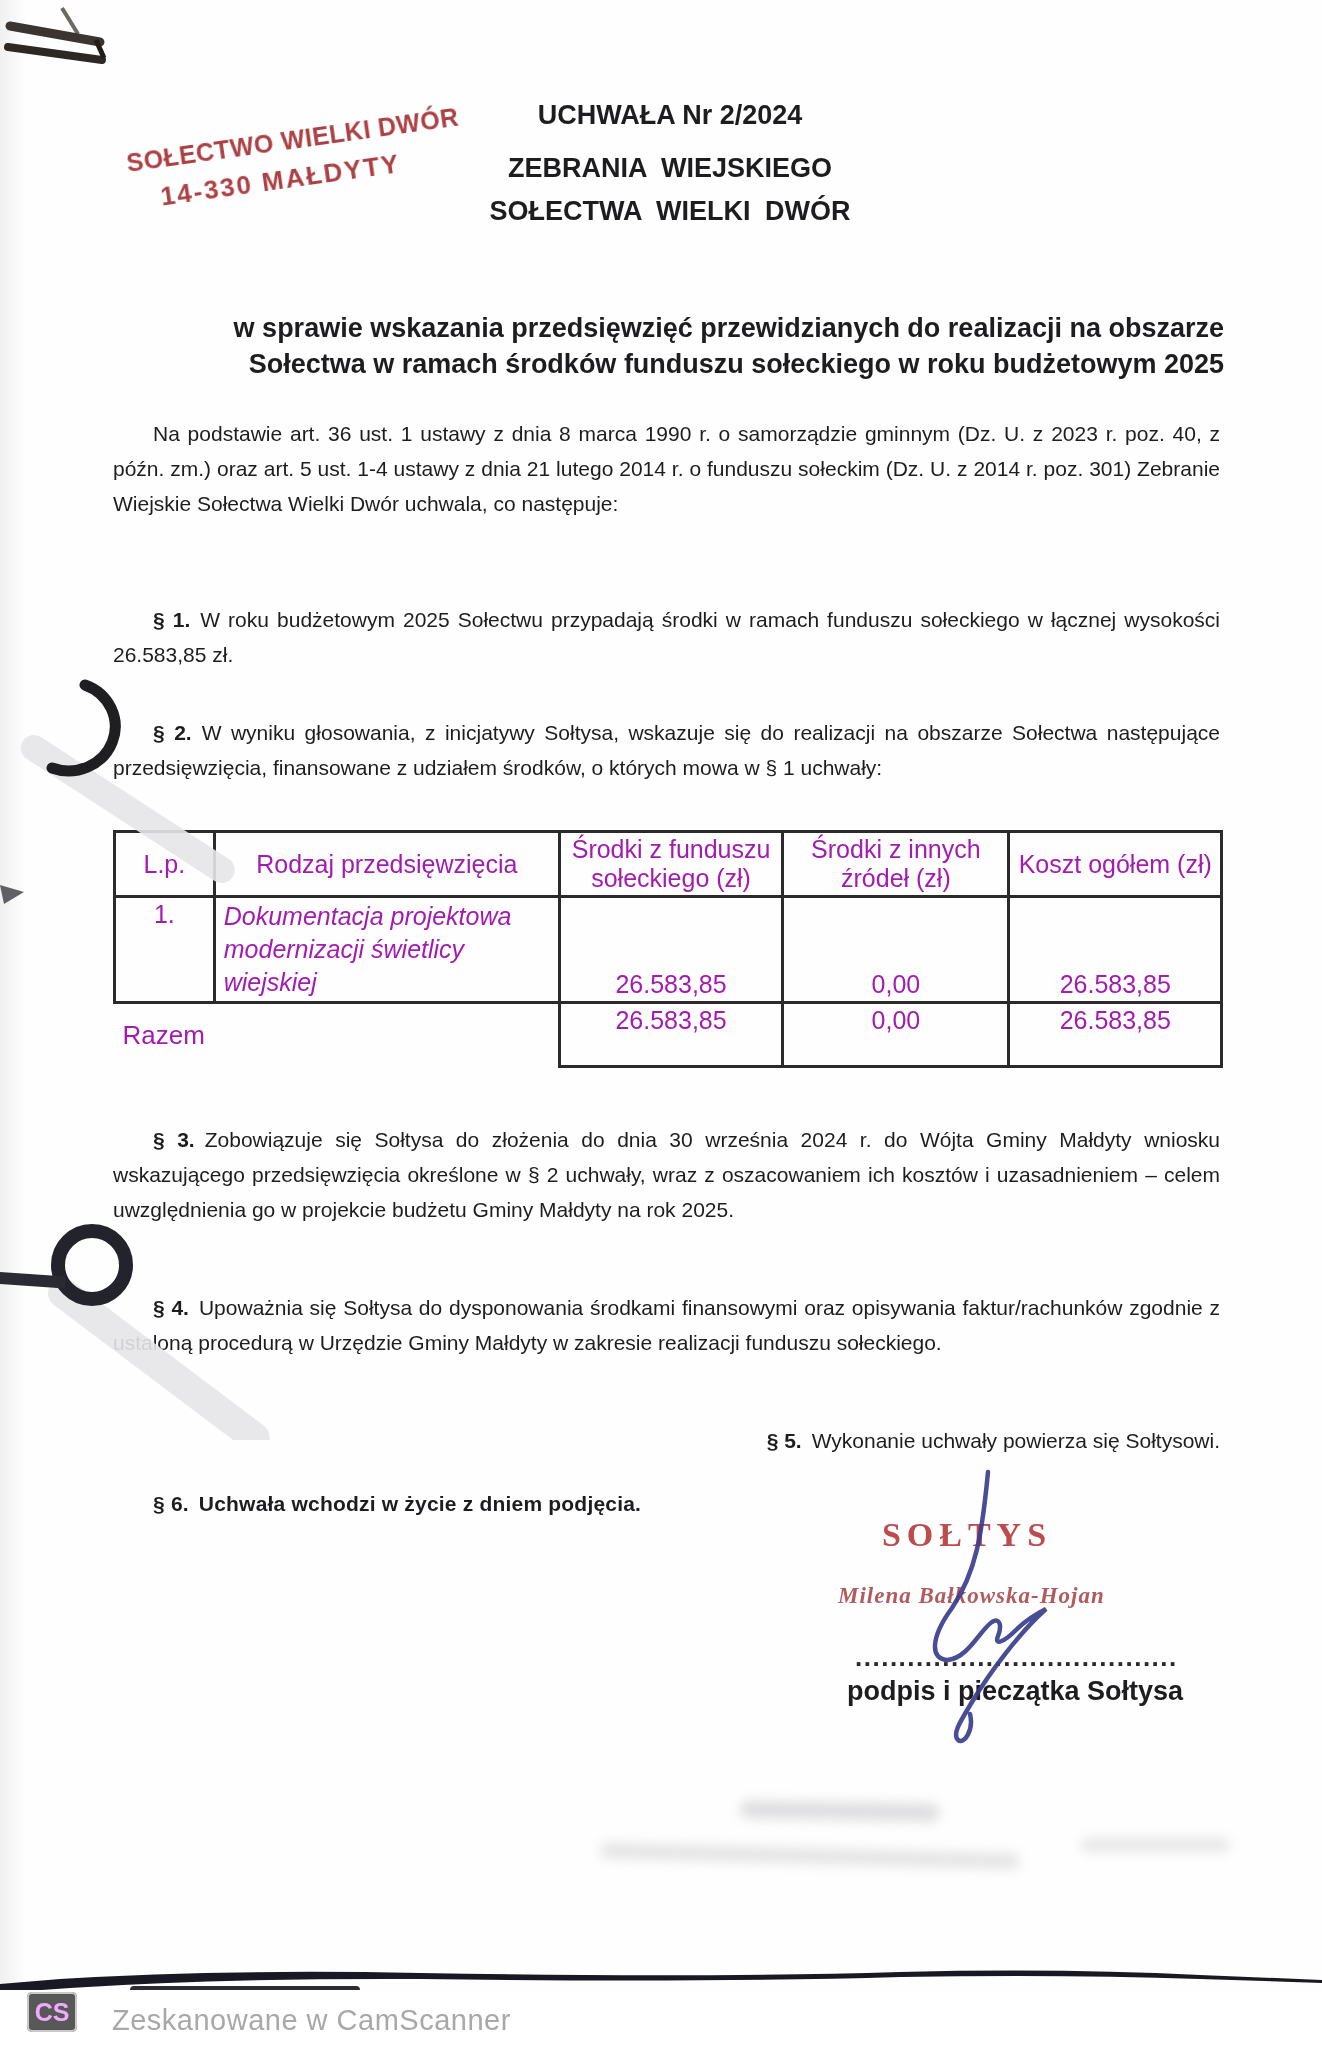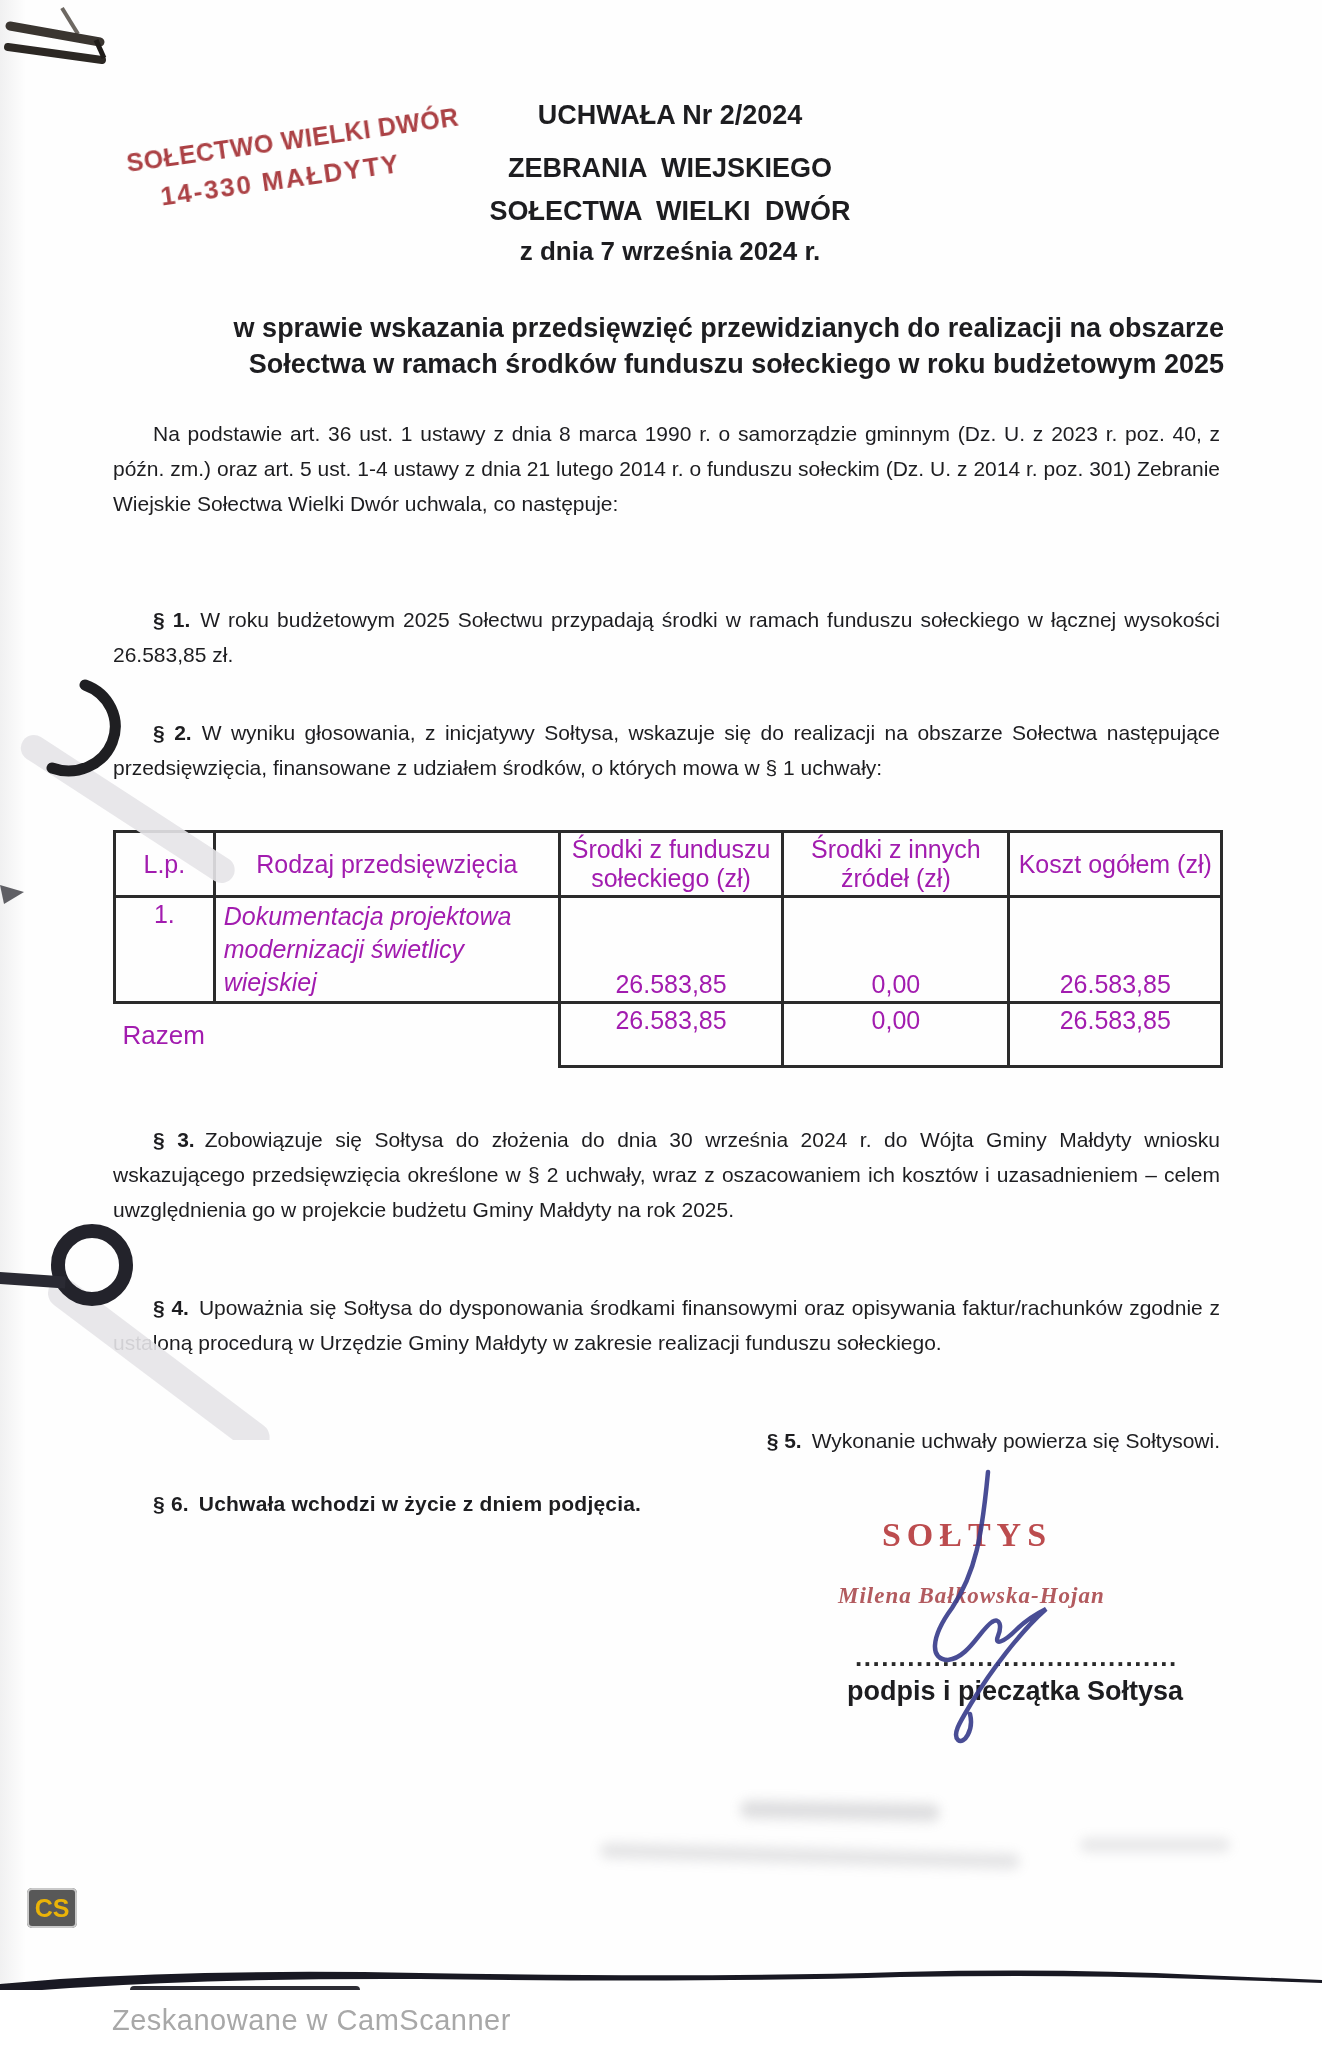--- a/index.html
+++ b/index.html
@@ -76,22 +76,22 @@
     font-weight:700;font-size:26px;letter-spacing:1.5px;color:#2a2a2a;
     white-space:nowrap;overflow:hidden;
   }
   .sig-caption{left:845px;top:1676px;width:340px;text-align:center;
     font-weight:700;font-size:27px;}
   
   .smudge{background:#8d8d93;border-radius:10px;filter:blur(6px);}
   
   .footer-band{left:0;top:1990px;width:1322px;height:58px;background:#ffffff;}
   .cs-badge{
-    left:27px;top:1888px;width:50px;height:40px;background:#585858;
-    border-radius:5px;color:#eab308;font-weight:700;font-size:25px;
+    left:27px;top:1992px;width:50px;height:40px;background:#585858;
+    border-radius:5px;color:#f0abfc;font-weight:700;font-size:25px;
     display:flex;align-items:center;justify-content:center;
     box-shadow:0 0 0 2px #c9c9c9 inset;
   }
   .cs-label{left:112px;top:2004px;font-size:29px;color:#a8a8a8;letter-spacing:.5px;}
   svg{position:absolute;display:block;}
 </style>
 </head>
 <body>
 
 <div class="page">
@@ -106,21 +106,20 @@
   </svg>
 
   <div class="abs stamp" style="color:#a53236;">
     <div class="l1">SOŁECTWO WIELKI DWÓR</div>
     <div class="l2">14-330 MAŁDYTY</div>
   </div>
 
   <div class="abs title t1">UCHWAŁA Nr 2/2024</div>
   <div class="abs title t2">ZEBRANIA WIEJSKIEGO</div>
   <div class="abs title t3">SOŁECTWA WIELKI DWÓR</div>
-  <div class="abs title t4">z dnia 7 września 2024 r.</div>
 
   <div class="abs subject">
     <div>w sprawie wskazania przedsięwzięć przewidzianych do realizacji na obszarze</div>
     <div>Sołectwa w ramach środków funduszu sołeckiego w roku budżetowym 2025</div>
   </div>
 
   <div class="abs para indent legal">Na podstawie art. 36 ust. 1 ustawy z dnia 8 marca 1990 r. o samorządzie gminnym (Dz. U. z 2023 r. poz. 40, z późn. zm.) oraz art. 5 ust. 1-4 ustawy z dnia 21 lutego 2014 r. o funduszu sołeckim (Dz. U. z 2014 r. poz. 301) Zebranie Wiejskie Sołectwa Wielki Dwór uchwala, co następuje:</div>
 
   <div class="abs para indent p1">
     <span class="marker">§ 1.</span><span>W roku budżetowym 2025 Sołectwu przypadają środki w ramach funduszu sołeckiego w łącznej wysokości 26.583,85 zł.</span>

